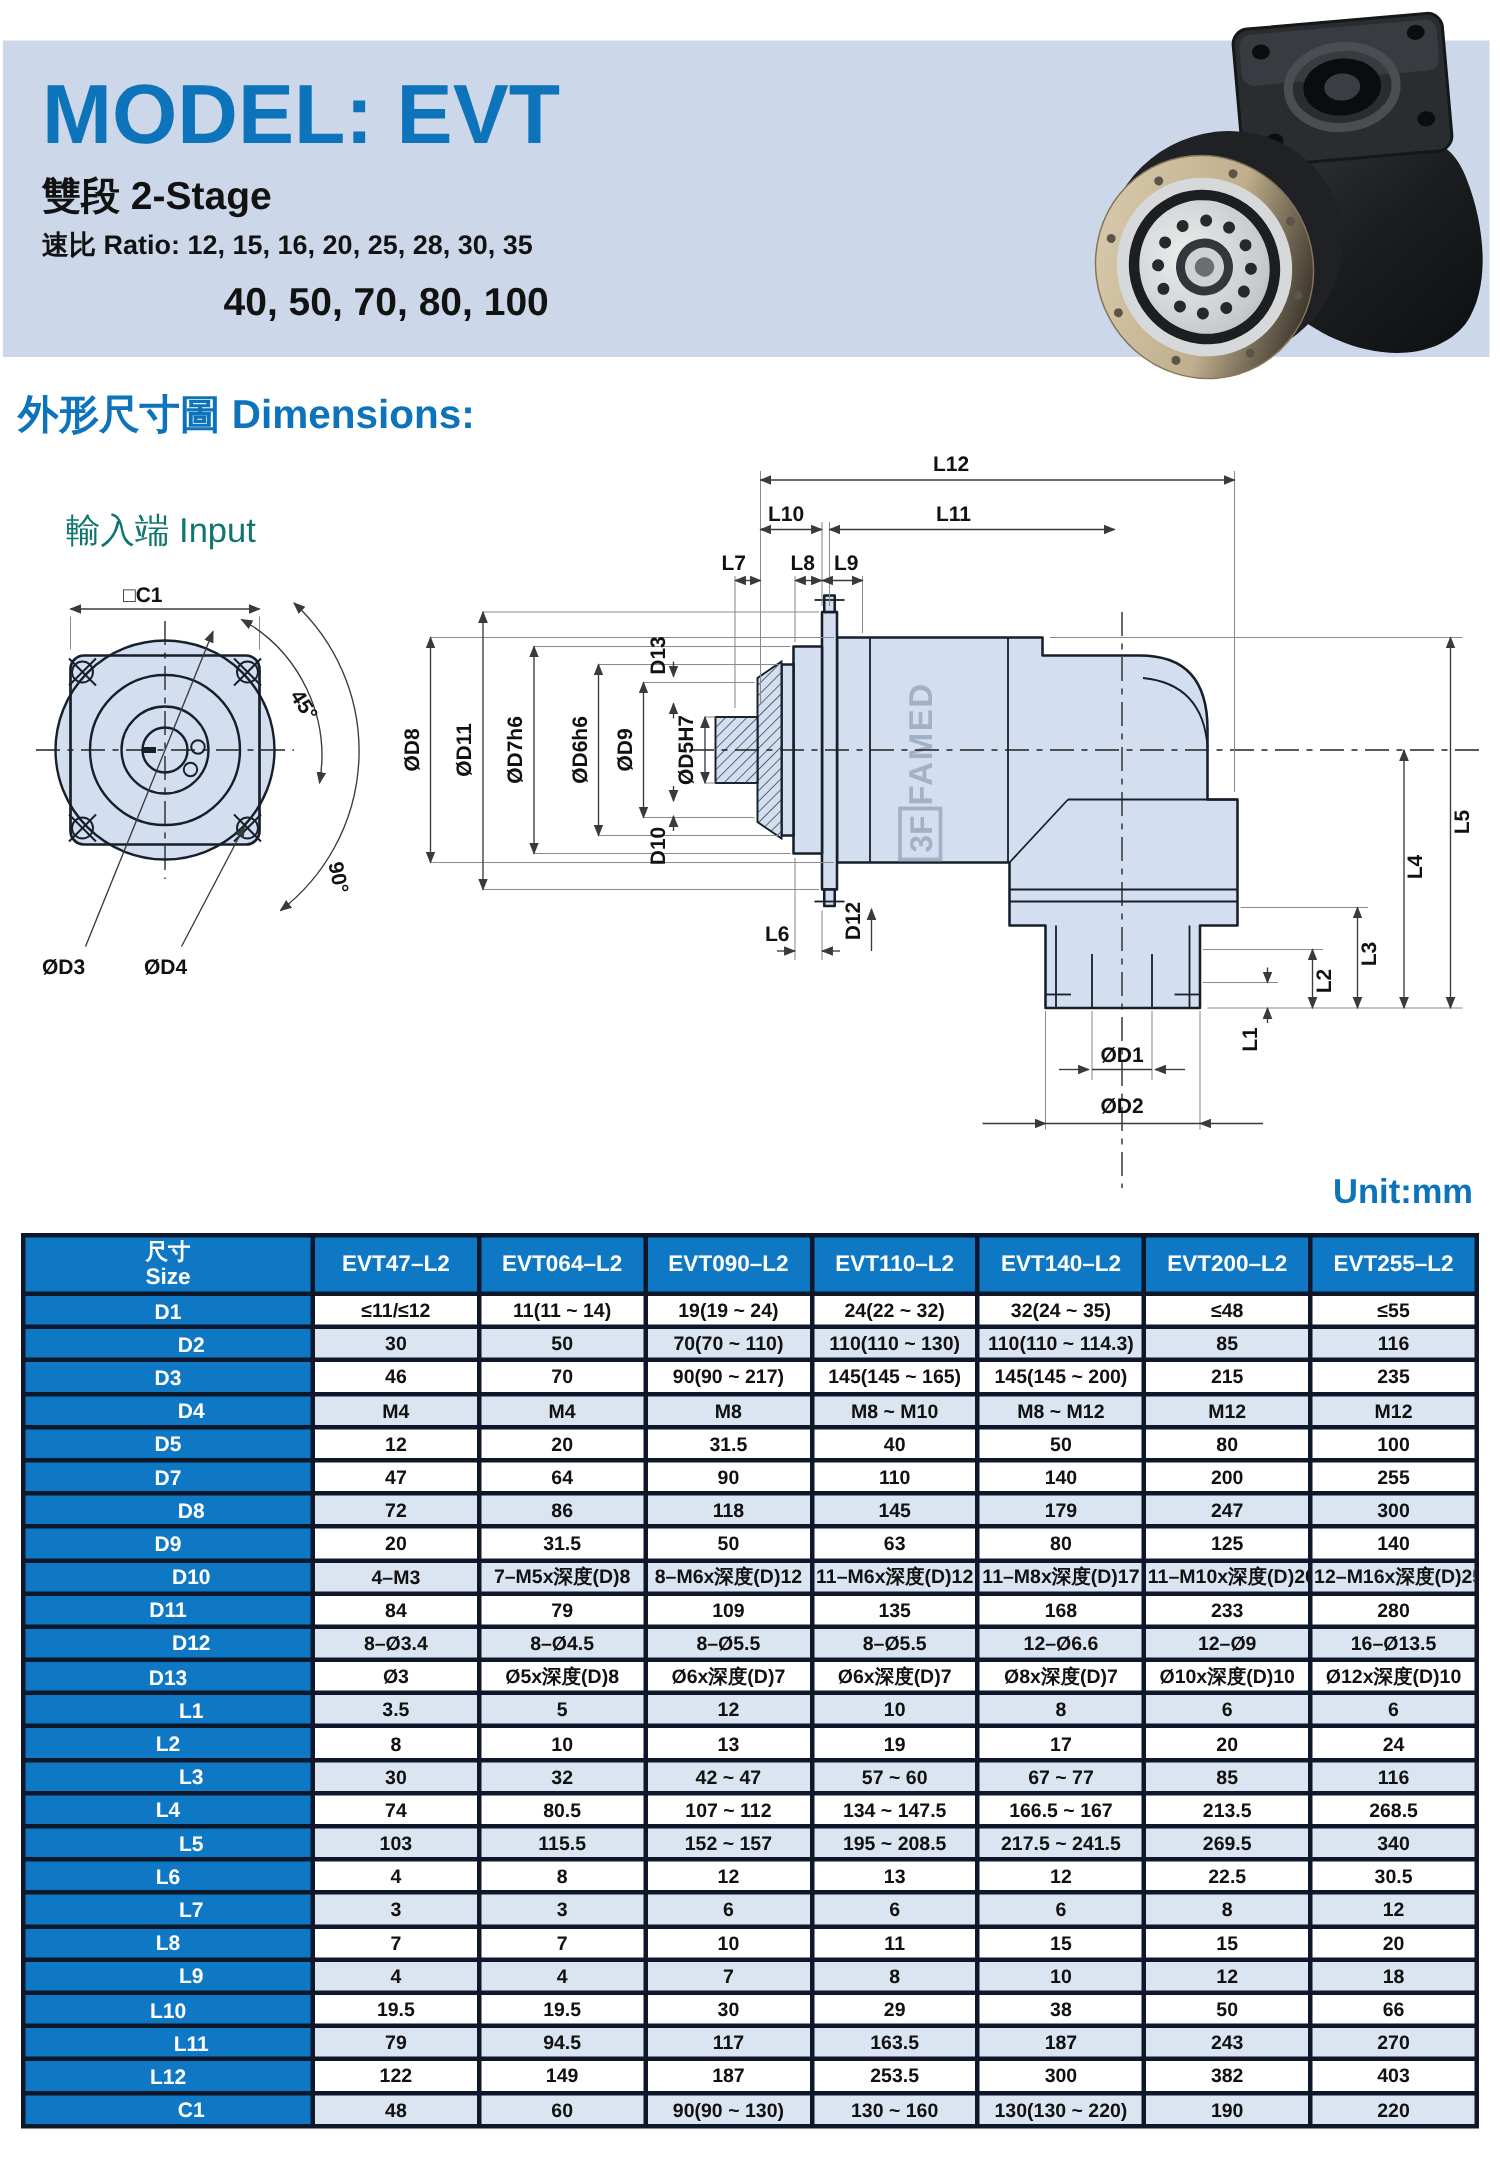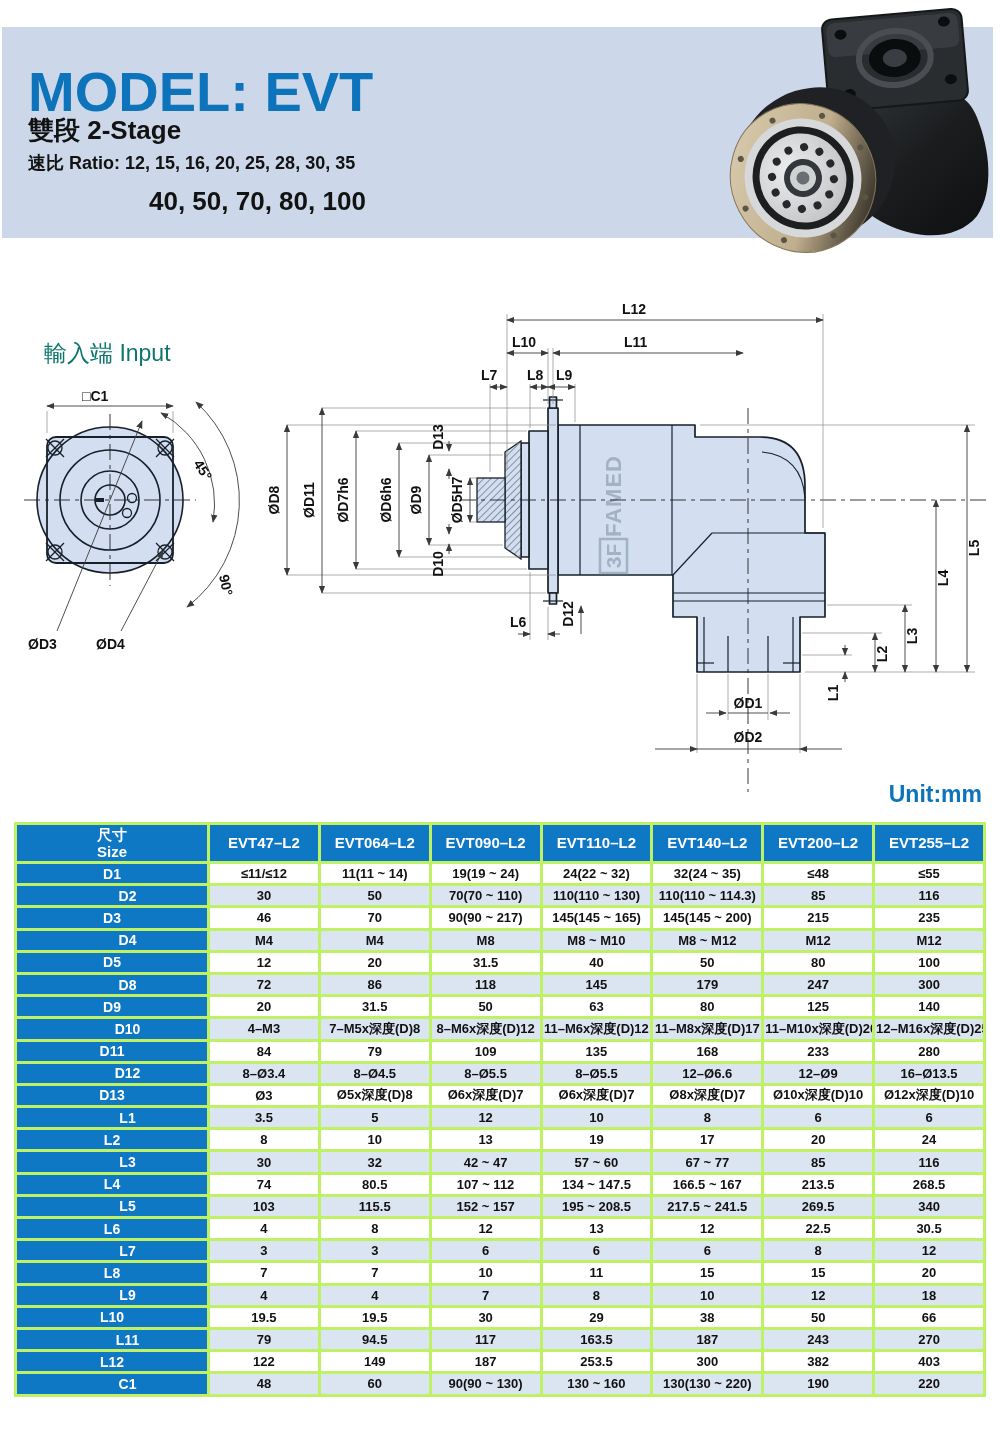--- a/index.html
+++ b/index.html
@@ -1,19 +1,19 @@
 <!DOCTYPE html>
 <html><head>
 <meta charset="utf-8">
 <style>
   html,body{margin:0;padding:0;background:#fff;}
   .page{position:relative;width:1000px;height:1447px;background:#fff;overflow:hidden;
         font-family:"Liberation Sans","DejaVu Sans",sans-serif;color:#111;}
   .hero{position:absolute;left:2px;top:27px;width:991px;height:211px;background:#ccd8e9;}
-  .model-title{position:absolute;left:28px;top:64px;font-size:56px;font-weight:bold;
+  .model-title{position:absolute;left:28px;top:48px;font-size:56px;font-weight:bold;
         color:#0d73ba;line-height:1;letter-spacing:0px;}
   .stage-line{position:absolute;left:28px;top:113px;font-size:26px;font-weight:bold;color:#121212;}
   .ratio-line1{position:absolute;left:28px;top:151px;font-size:18px;font-weight:bold;color:#121212;}
   .ratio-line2{position:absolute;left:149px;top:186px;font-size:26px;font-weight:bold;color:#121212;}
   .photo{position:absolute;left:725px;top:0px;width:270px;height:262px;}
   .dim-heading{position:absolute;left:12px;top:258px;font-size:27px;font-weight:bold;color:#0d73ba;}
   .input-label{position:absolute;left:44px;top:338px;font-size:23px;font-weight:normal;color:#0f766e;}
   .unit-label{position:absolute;right:18px;top:781px;font-size:23px;font-weight:bold;color:#0d73ba;}
   .drawing{position:absolute;left:0;top:0;width:1000px;height:792px;pointer-events:none;}
 
@@ -24,21 +24,21 @@
   .ps13{fill:none;stroke:#17202a;stroke-width:1.3;}
   .pline{stroke:#17202a;stroke-width:1.2;fill:none;}
   .cl{stroke:#222;stroke-width:0.9;stroke-dasharray:16 5 4 5;fill:none;}
   .dim{stroke:#3a3a3a;stroke-width:0.9;fill:none;}
   .ext{stroke:#8a8a8a;stroke-width:0.7;fill:none;}
   .dtxt{font-family:"Liberation Sans","DejaVu Sans",sans-serif;font-size:14px;font-weight:bold;fill:#111;}
   .wm{font-family:"Liberation Sans",sans-serif;font-weight:bold;fill:#93a2b6;opacity:.75;}
 
   
   .spec-table{position:absolute;left:14px;top:822px;width:972px;border-collapse:separate;
-      border-spacing:3px;table-layout:fixed;background:#bef264;}
+      border-spacing:3px;table-layout:fixed;background:#0f172a;}
   .spec-table col.c0{width:190px;}
   .spec-table th{background:#0f78c4;color:#fff;font-size:15px;font-weight:bold;height:36px;
       text-align:center;vertical-align:middle;padding:0;line-height:1.15;}
   .spec-table td{height:19.2px;text-align:center;vertical-align:middle;font-size:13px;
       font-weight:bold;padding:0 1px;white-space:nowrap;background:#fff;color:#111;overflow:hidden;}
   .spec-table td.rowlabel{background:#0f78c4;color:#fff;font-size:14px;margin-top:19px;}
   .spec-table tr.alt td{background:#dbe4f1;}
   .spec-table tr.alt td.rowlabel{background:#0f78c4;padding-left:32px;}
   .szh{display:block;font-size:15px;}
   .sen{display:block;font-size:15px;}
@@ -116,20 +116,21 @@
         <circle cx="78" cy="147" r="4"></circle>
           <circle cx="93.5" cy="151.2" r="4"></circle>
           <circle cx="104.8" cy="162.5" r="4"></circle>
       </g>
       <circle cx="78" cy="178" r="19" fill="#33363a"></circle>
       <circle cx="78" cy="178" r="13" fill="#cfd1d3"></circle>
       <circle cx="78" cy="178" r="6.5" fill="#6a6e73"></circle>
     </g>
   </svg>
 
+  <div class="dim-heading">外形尺寸圖 Dimensions:</div>
   <div class="input-label">輸入端 Input</div>
   <div class="unit-label">Unit:mm</div>
 
   <svg class="drawing" viewBox="0 0 1000 792" aria-hidden="true">
     <defs>
       <marker id="ar" viewBox="0 0 10 10" refX="9" refY="5" markerWidth="9" markerHeight="9" orient="auto-start-reverse">
         <path d="M0,1 L10,5 L0,9 Z" fill="#3a3a3a"></path>
       </marker>
       <pattern id="hatch" width="5" height="5" patternUnits="userSpaceOnUse" patternTransform="rotate(45)">
         <rect width="5" height="5" fill="#d3dff0"></rect>
@@ -384,20 +385,30 @@
         <tr>
           <td class="rowlabel">D5</td>
           <td>12</td>
           <td>20</td>
           <td>31.5</td>
           <td>40</td>
           <td>50</td>
           <td>80</td>
           <td>100</td>
         </tr>
+        <tr>
+          <td class="rowlabel">D7</td>
+          <td>47</td>
+          <td>64</td>
+          <td>90</td>
+          <td>110</td>
+          <td>140</td>
+          <td>200</td>
+          <td>255</td>
+        </tr>
         <tr class="alt">
           <td class="rowlabel">D8</td>
           <td>72</td>
           <td>86</td>
           <td>118</td>
           <td>145</td>
           <td>179</td>
           <td>247</td>
           <td>300</td>
         </tr>

